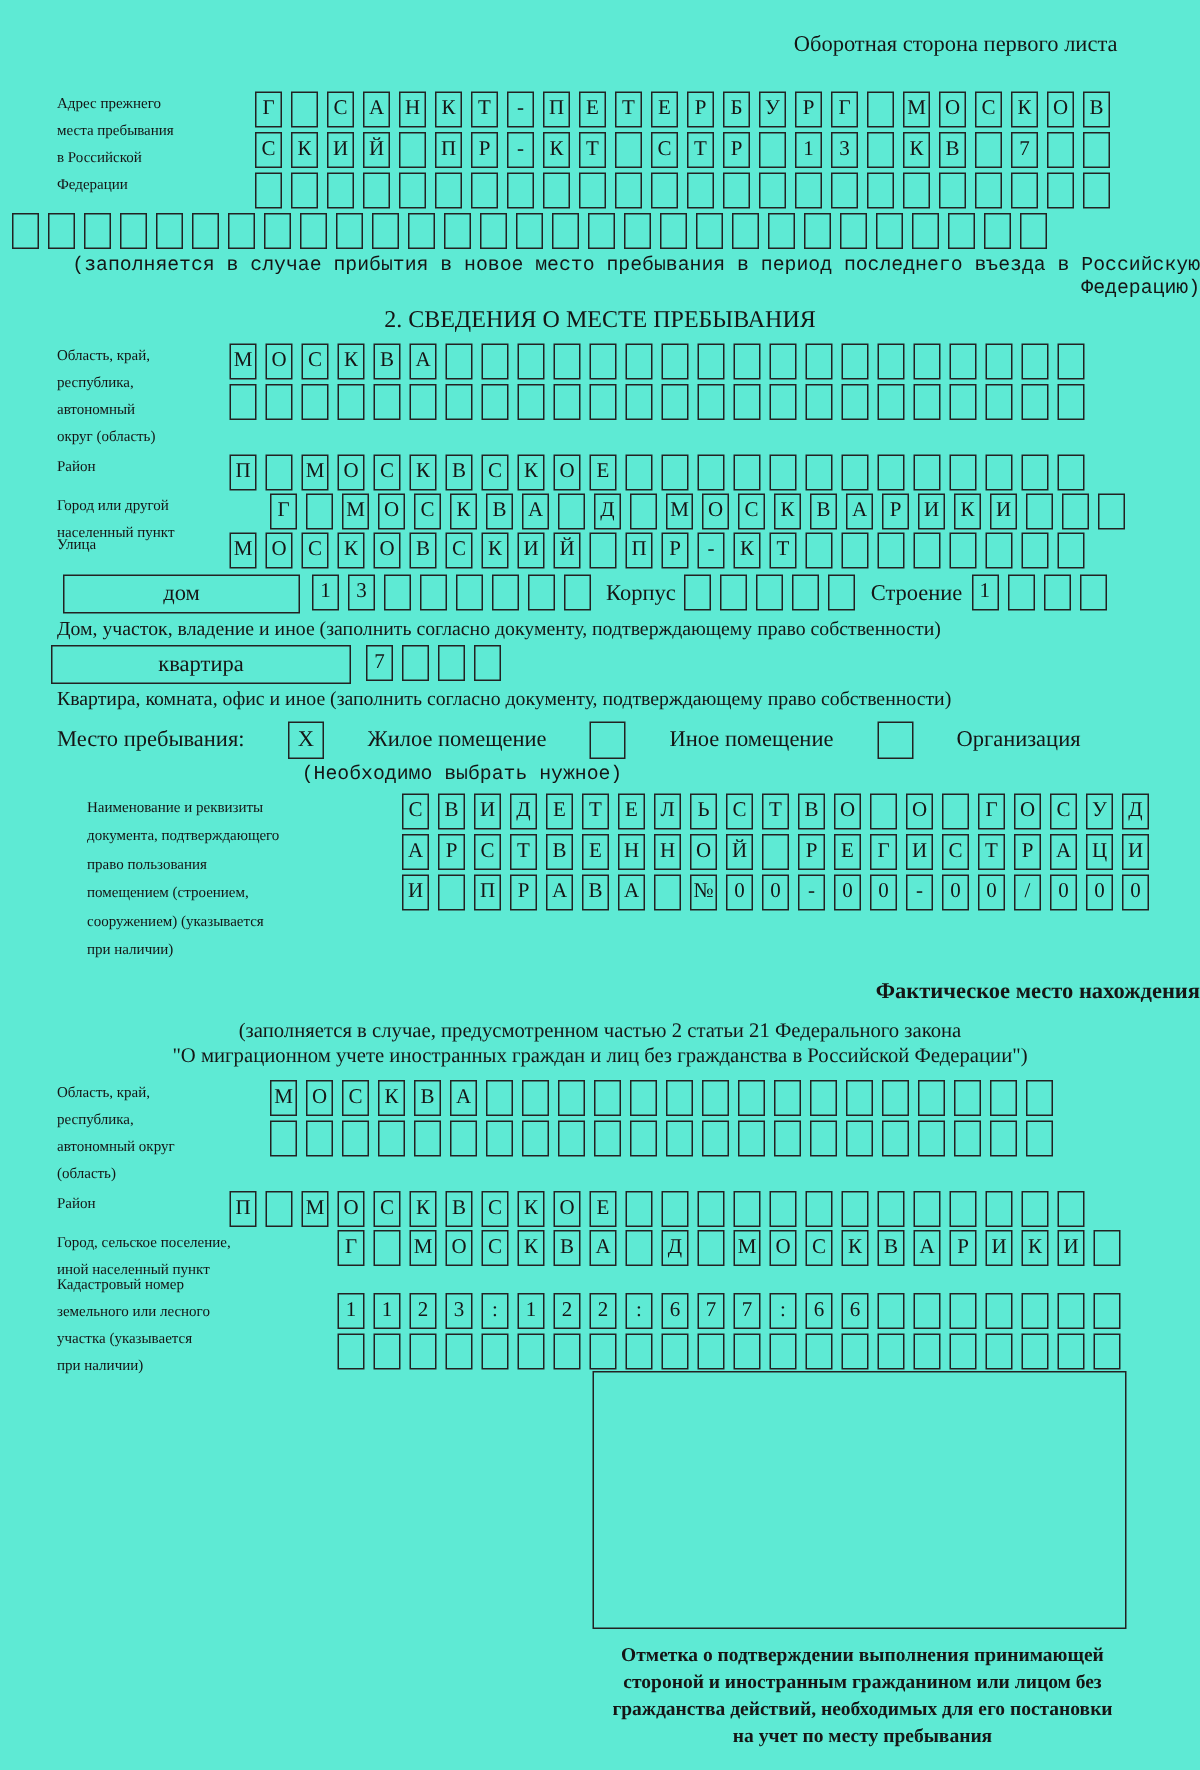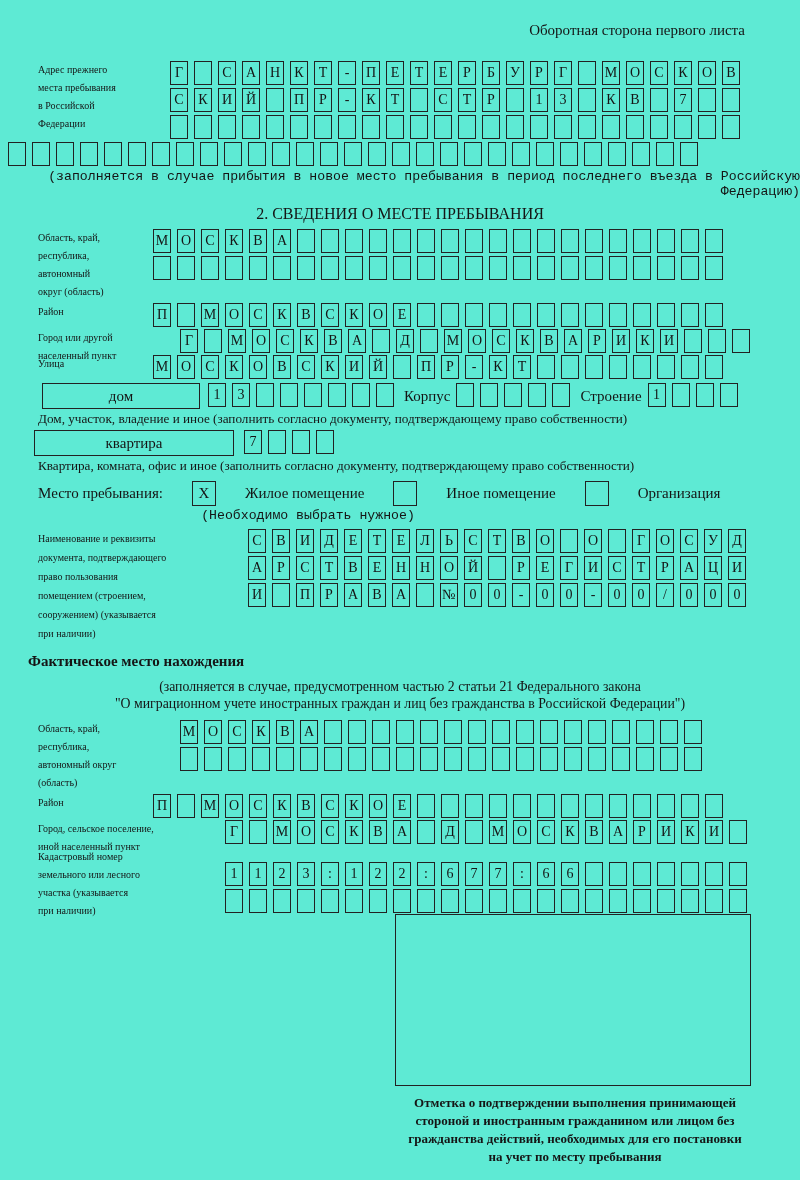--- a/index.html
+++ b/index.html
@@ -9,33 +9,33 @@
     box-sizing:border-box;position:relative;overflow:hidden;
   }
   .corner-note{padding:22px 55px 0 0;text-align:right;font-size:15px;margin-bottom:22px;}
   .form-row{display:flex;align-items:flex-start;margin:0 0 2px 38px;}
   .row-label{font-size:10px;line-height:18px;flex:none;}
   .row-label div{white-space:nowrap;}
   .w132{width:132px;}
   .w115{width:115px;}
   .w142{width:142px;}
   .w187{width:187px;}
-  .w210{width:210px;}
+  .w210{width:210px;margin-left:20px;}
   .rows{display:flex;flex-direction:column;gap:3px;}
   .cells{display:flex;gap:6px;flex:none;}
   .cell{
     width:18px;height:24px;border:1.5px solid #222;box-sizing:border-box;flex:none;
     display:flex;align-items:center;justify-content:center;
     font-size:14px;line-height:1;
   }
   .full-row{margin:3px 0 0 8px;}
   .caption{font-size:13.2px;text-align:right;margin:3px 0 2px 0;font-family:Liberation Mono, monospace;}
   .caption-left{font-size:13.2px;margin:2px 0 3px 38px;}
   .section-title{font-weight:normal;font-size:16px;text-align:center;margin:6px 0 6px 0;}
-  .sub-title{font-weight:bold;font-size:15px;text-align:left;margin:10px 0 8px 0;padding-left:28px;}
+  .sub-title{font-weight:bold;font-size:15px;text-align:right;margin:10px 0 8px 0;padding-left:28px;}
   .label-box{
     border:1.5px solid #222;box-sizing:border-box;height:26px;flex:none;
     display:flex;align-items:center;justify-content:center;font-size:15px;
   }
   .dom-box{width:158px;margin-right:8px;}
   .kv-box{width:200px;margin-right:10px;}
   .inline-label{font-size:15px;line-height:26px;white-space:nowrap;}
   .gap6{width:6px;flex:none;} .gap10{width:10px;flex:none;}
   .check-row{display:flex;align-items:center;margin:6px 0 0 38px;gap:29px;}
   .checkbox{

